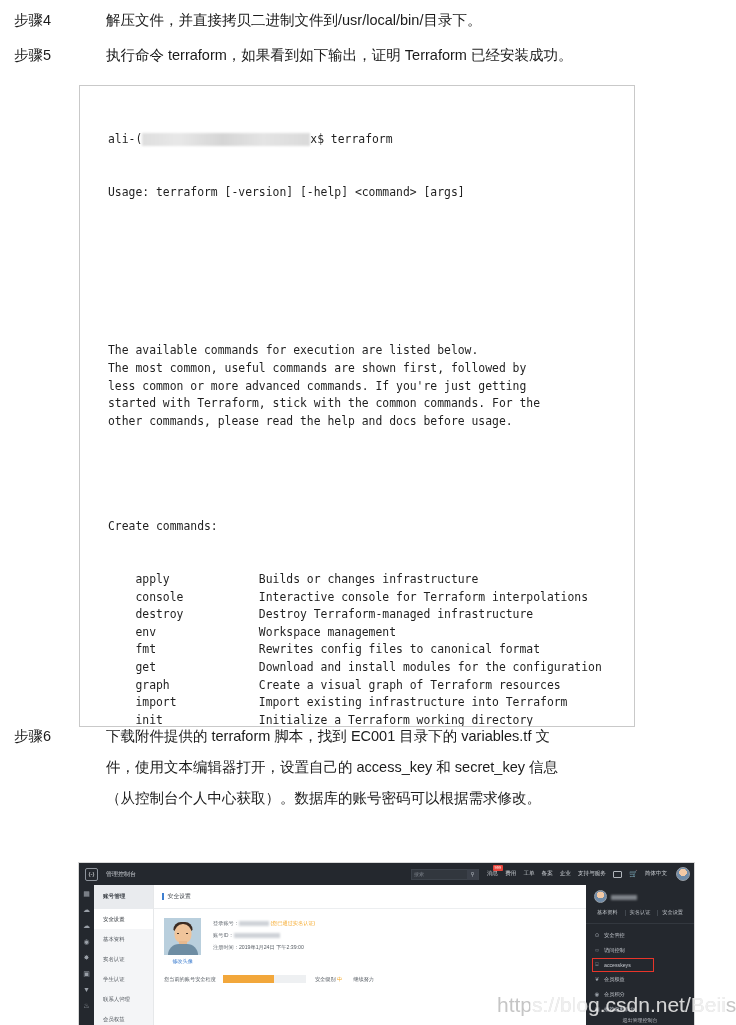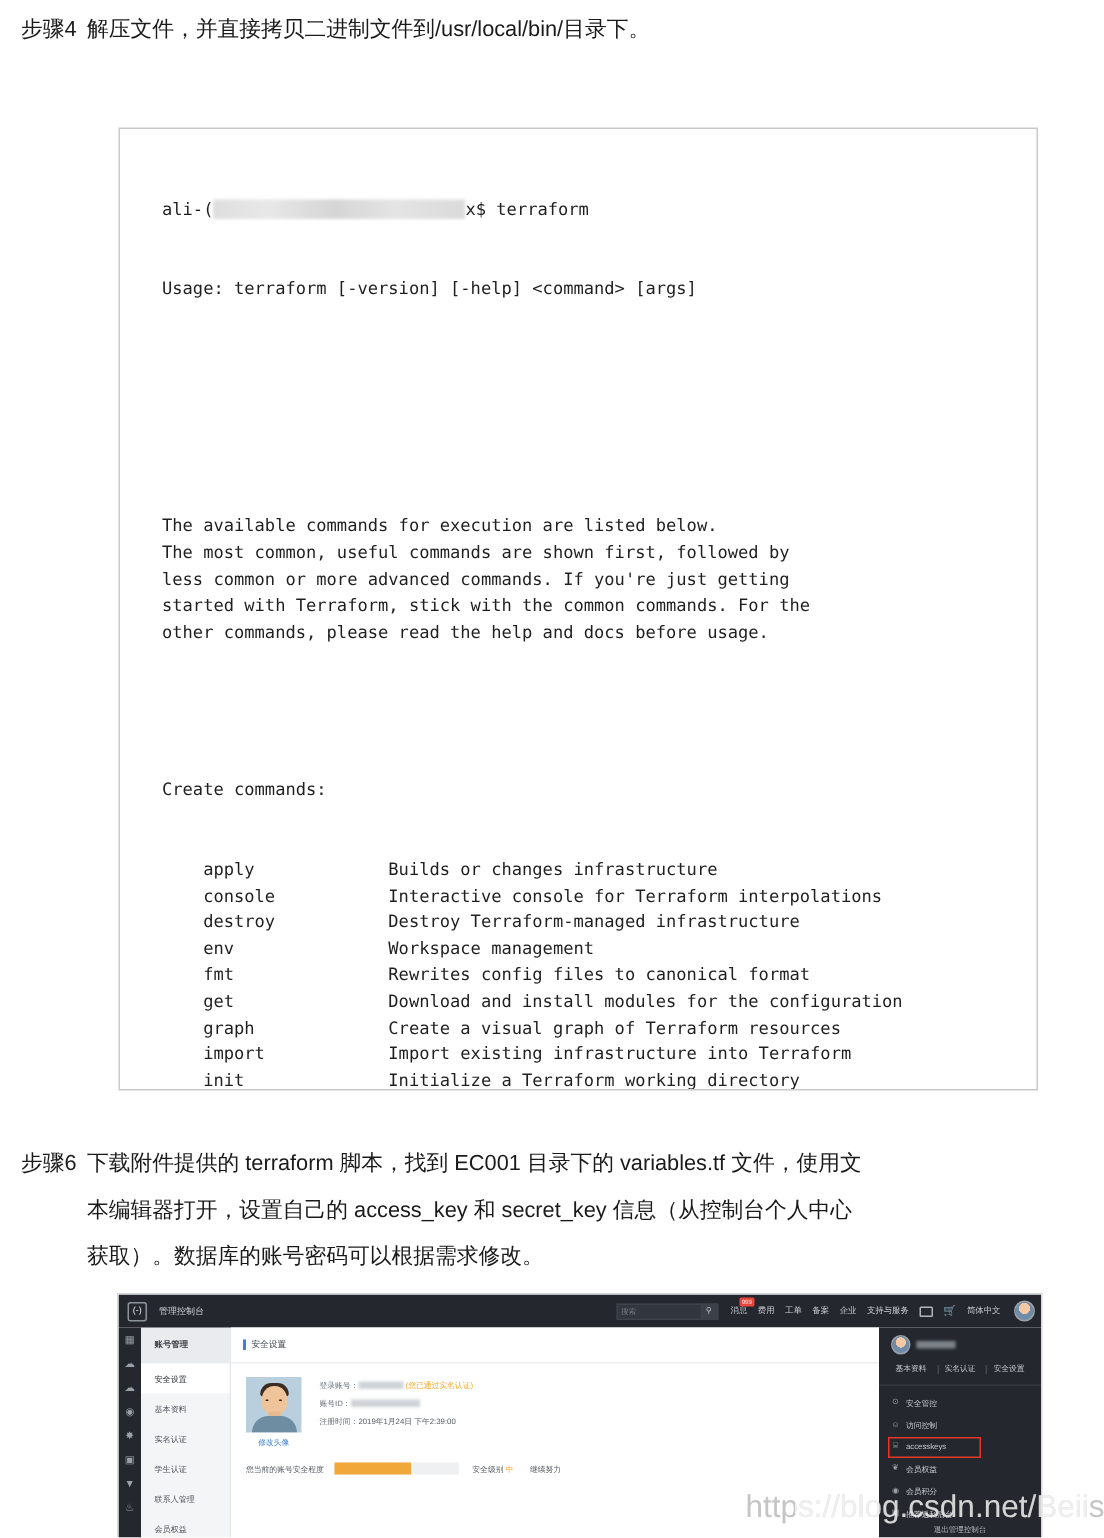--- a/index.html
+++ b/index.html
@@ -30,32 +30,33 @@
   .step-label {
     flex: 0 0 auto;
     width: 58px;
     padding-left: 14px;
     white-space: nowrap;
     color: #1a1a1a;
   }
   .step-body {
     flex: 1 1 auto;
     padding-right: 14px;
+    margin-left: 48px;
   }
 
   #step4 { position: absolute; left: 0; top: 5px; width: 736px; }
   #step5 { position: absolute; left: 0; top: 40px; width: 736px; }
-  #step6 { position: absolute; left: 0; top: 761px; width: 592px; }
+  #step6 { position: absolute; left: 0; top: 721px; width: 592px; }
 
   
   .terminal-shot {
     position: absolute;
     left: 79px;
     top: 85px;
-    width: 613px;
+    width: 556px;
     height: 642px;
     background: #ffffff;
     border: 1px solid #c9c9c9;
     overflow: hidden;
   }
   .terminal-inner {
     padding: 10px 0 0 28px;
     font-family: "DejaVu Sans Mono", "Liberation Mono", monospace;
     font-size: 11.4px;
     line-height: 17.6px;
@@ -366,20 +367,24 @@
 </head>
 <body>
 
 <div class="page">
 
   <div class="step" id="step4">
     <div class="step-label">步骤4</div>
     <div class="step-body">解压文件，并直接拷贝二进制文件到/usr/local/bin/目录下。</div>
   </div>
 
+  <div class="step" id="step5">
+    <div class="step-label">步骤5</div>
+    <div class="step-body">执行命令 terraform，如果看到如下输出，证明 Terraform 已经安装成功。</div>
+  </div>
 
   <div class="terminal-shot">
     <div class="terminal-inner">
       <div class="term-line"><span>ali-(</span><span class="redact"></span><span>x$ terraform</span></div>
       <div class="term-line">Usage: terraform [-version] [-help] &lt;command&gt; [args]</div>
       <div class="term-blank"></div>
       <div class="term-blank"></div>
       <div id="intro-lines"><div class="term-line">The available commands for execution are listed below.</div><div class="term-line">The most common, useful commands are shown first, followed by</div><div class="term-line">less common or more advanced commands. If you're just getting</div><div class="term-line">started with Terraform, stick with the common commands. For the</div><div class="term-line">other commands, please read the help and docs before usage.</div></div>
       <div class="term-blank"></div>
       <div class="term-line">Create commands:</div>

